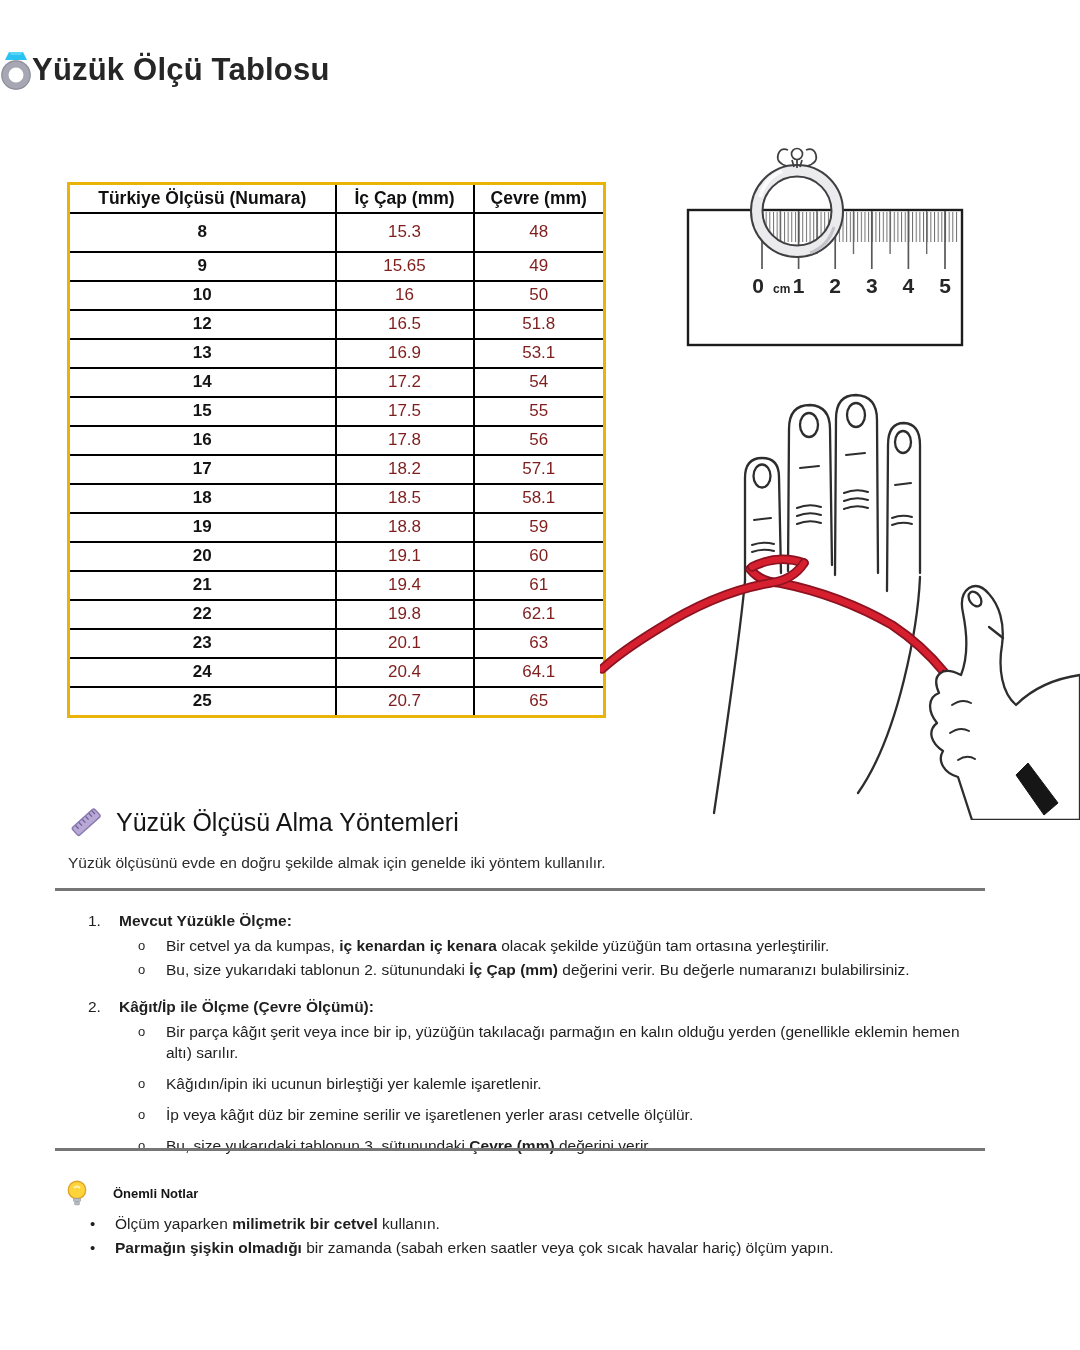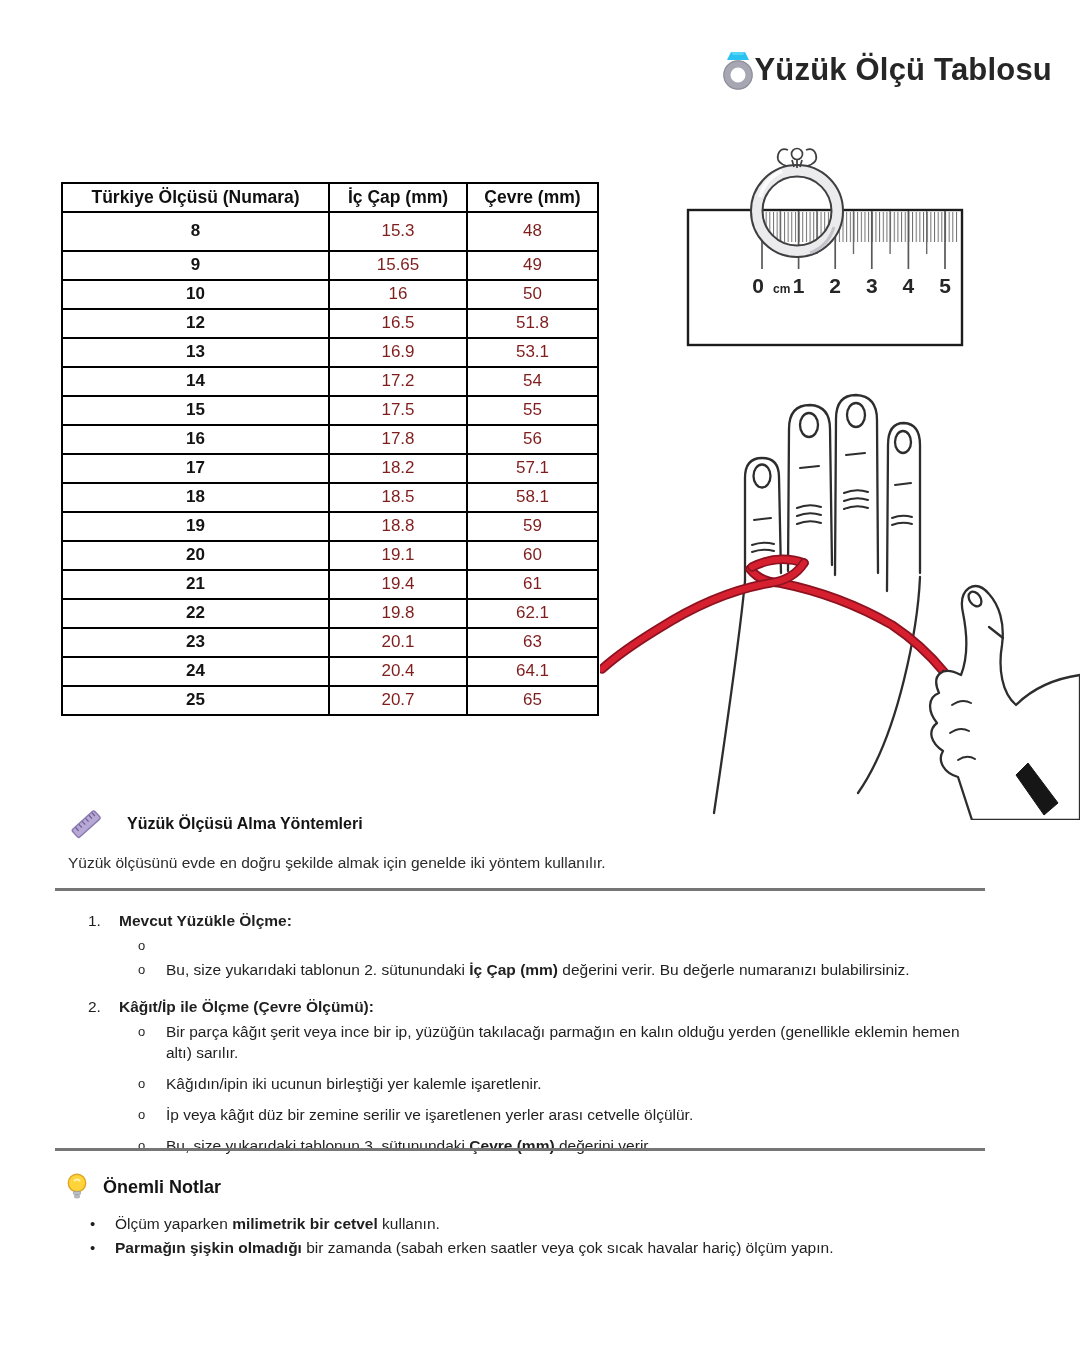--- a/index.html
+++ b/index.html
@@ -1,57 +1,57 @@
 <!DOCTYPE html>
 <html><head>
 <meta charset="utf-8">
 <style>
   html,body{margin:0;padding:0;background:#ffffff;}
   .page{position:relative;width:1080px;height:1350px;background:#fff;overflow:hidden;
         font-family:"Liberation Sans",sans-serif;color:#1a1a1a;}
 
   
   .title-row{position:absolute;top:40px;left:0;width:1080px;height:60px;
-             display:flex;align-items:center;justify-content:flex-end;padding-right:28px;box-sizing:border-box;}
+             display:flex;align-items:center;justify-content:flex-start;padding-right:28px;box-sizing:border-box;}
   .title-row h1{font-size:31px;font-weight:bold;color:#262626;margin:0;letter-spacing:.2px;}
 
   
-  table.sizes{position:absolute;left:61px;top:182px;width:536px;border-collapse:collapse;
-              table-layout:fixed;border:1px solid #eab308;}
+  table.sizes{position:absolute;left:67px;top:182px;width:536px;border-collapse:collapse;
+              table-layout:fixed;border:3px solid #eab308;}
   table.sizes th,table.sizes td{border:2px solid #000;text-align:center;vertical-align:middle;
               padding:0;font-size:17px;line-height:1.1;}
   table.sizes th{font-weight:bold;color:#101010;height:27px;font-size:17.5px;}
   table.sizes td:first-child{font-weight:bold;color:#141414;}
   table.sizes td{color:#7f1d1d;}
   tr.r-first{height:39px;}
   tr.r-norm{height:29px;}
 
   
   .ruler-illu{position:absolute;left:660px;top:135px;}
   .hand-illu{position:absolute;left:600px;top:373px;}
 
   
   .sec-head{position:absolute;left:68px;top:804px;display:flex;align-items:center;gap:12px;}
-  .sec-head h2{font-size:16px;font-weight:bold;color:#141414;margin:11px;}
+  .sec-head h2{font-size:25px;font-weight:normal;color:#141414;margin:0;}
   .intro{position:absolute;left:68px;top:854px;font-size:15.5px;color:#2b2b2b;}
   .divider{position:absolute;left:55px;width:930px;height:3px;background:#767676;}
   .div1{top:888px;}
   .div2{top:1148px;}
 
   .methods{position:absolute;left:88px;top:910px;width:890px;font-size:15.5px;color:#1f1f1f;}
   .m-head{display:flex;gap:13px;font-weight:bold;line-height:21px;margin-bottom:4px;}
   .m-num{width:18px;flex:none;font-weight:normal;}
   .m-bullet{display:flex;gap:18px;margin:0 0 3px 50px;line-height:21px;}
   .m-bullet .mk{flex:none;width:10px;font-size:13px;line-height:21px;color:#1f1f1f;}
   .m-item2{margin-top:16px;}
   .m-item2 .m-bullet{margin-bottom:10px;}
 
   
   .notes-head{position:absolute;left:66px;top:1172px;display:flex;align-items:center;gap:11px;}
-  .notes-head h2{font-size:18px;font-weight:bold;color:#141414;margin:4px;}
+  .notes-head h2{font-size:13px;font-weight:bold;color:#141414;margin:14px;}
   .notes{position:absolute;left:90px;top:1212px;width:890px;font-size:15.5px;color:#1f1f1f;}
   .n-bullet{display:flex;gap:17px;line-height:24px;}
   .n-bullet .mk{flex:none;width:8px;font-size:15px;}
 </style>
 </head>
 <body>
 
 <div class="page">
 
   <div class="title-row">
@@ -294,20 +294,21 @@
   <div class="divider div1"></div>
 
   <div class="methods">
 
     <div class="m-head">
       <span class="m-num">1.</span>
       <span>Mevcut Yüzükle Ölçme:</span>
     </div>
     <div class="m-bullet">
       <span class="mk">o</span>
+      <span><span>Bir cetvel ya da kumpas, </span><span style="font-weight: bold;">iç kenardan iç kenara</span><span> olacak şekilde yüzüğün tam ortasına yerleştirilir.</span></span>
     </div>
     <div class="m-bullet">
       <span class="mk">o</span>
       <span><span>Bu, size yukarıdaki tablonun 2. sütunundaki </span><span style="font-weight: bold;">İç Çap (mm)</span><span> değerini verir. Bu değerle numaranızı bulabilirsiniz.</span></span>
     </div>
 
     <div class="m-item2">
       <div class="m-head">
         <span class="m-num">2.</span>
         <span>Kâğıt/İp ile Ölçme (Çevre Ölçümü):</span>

